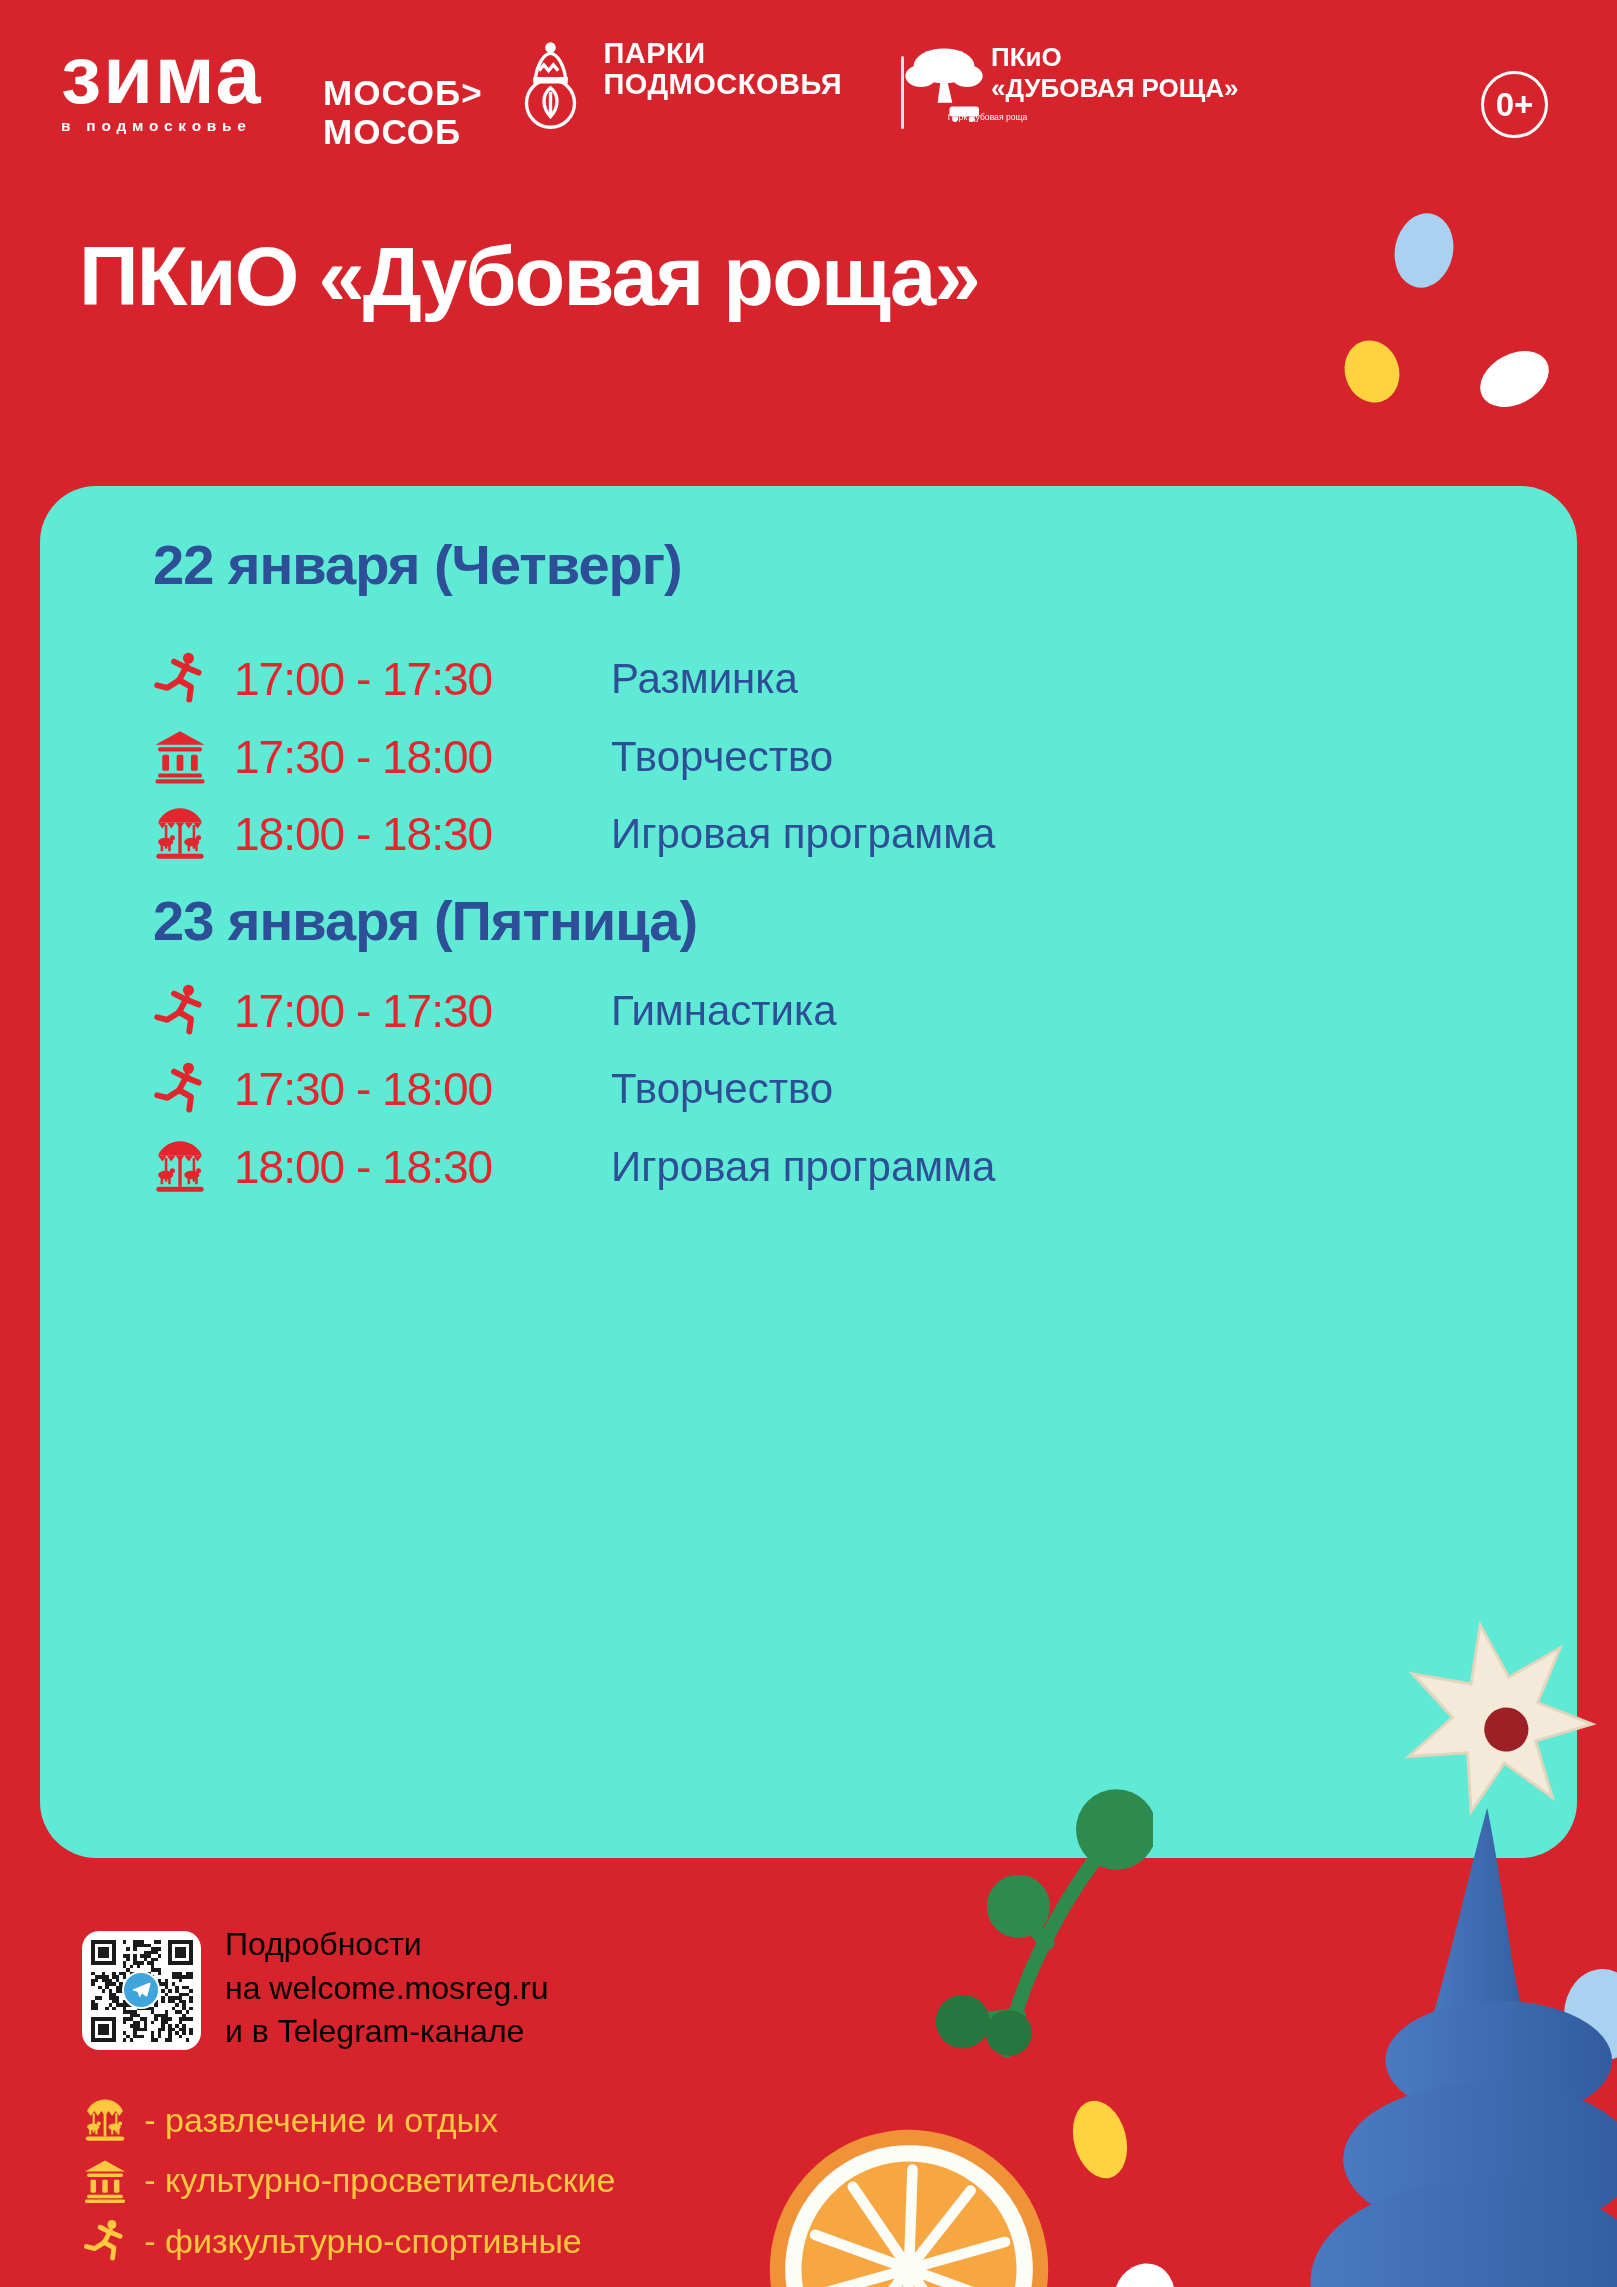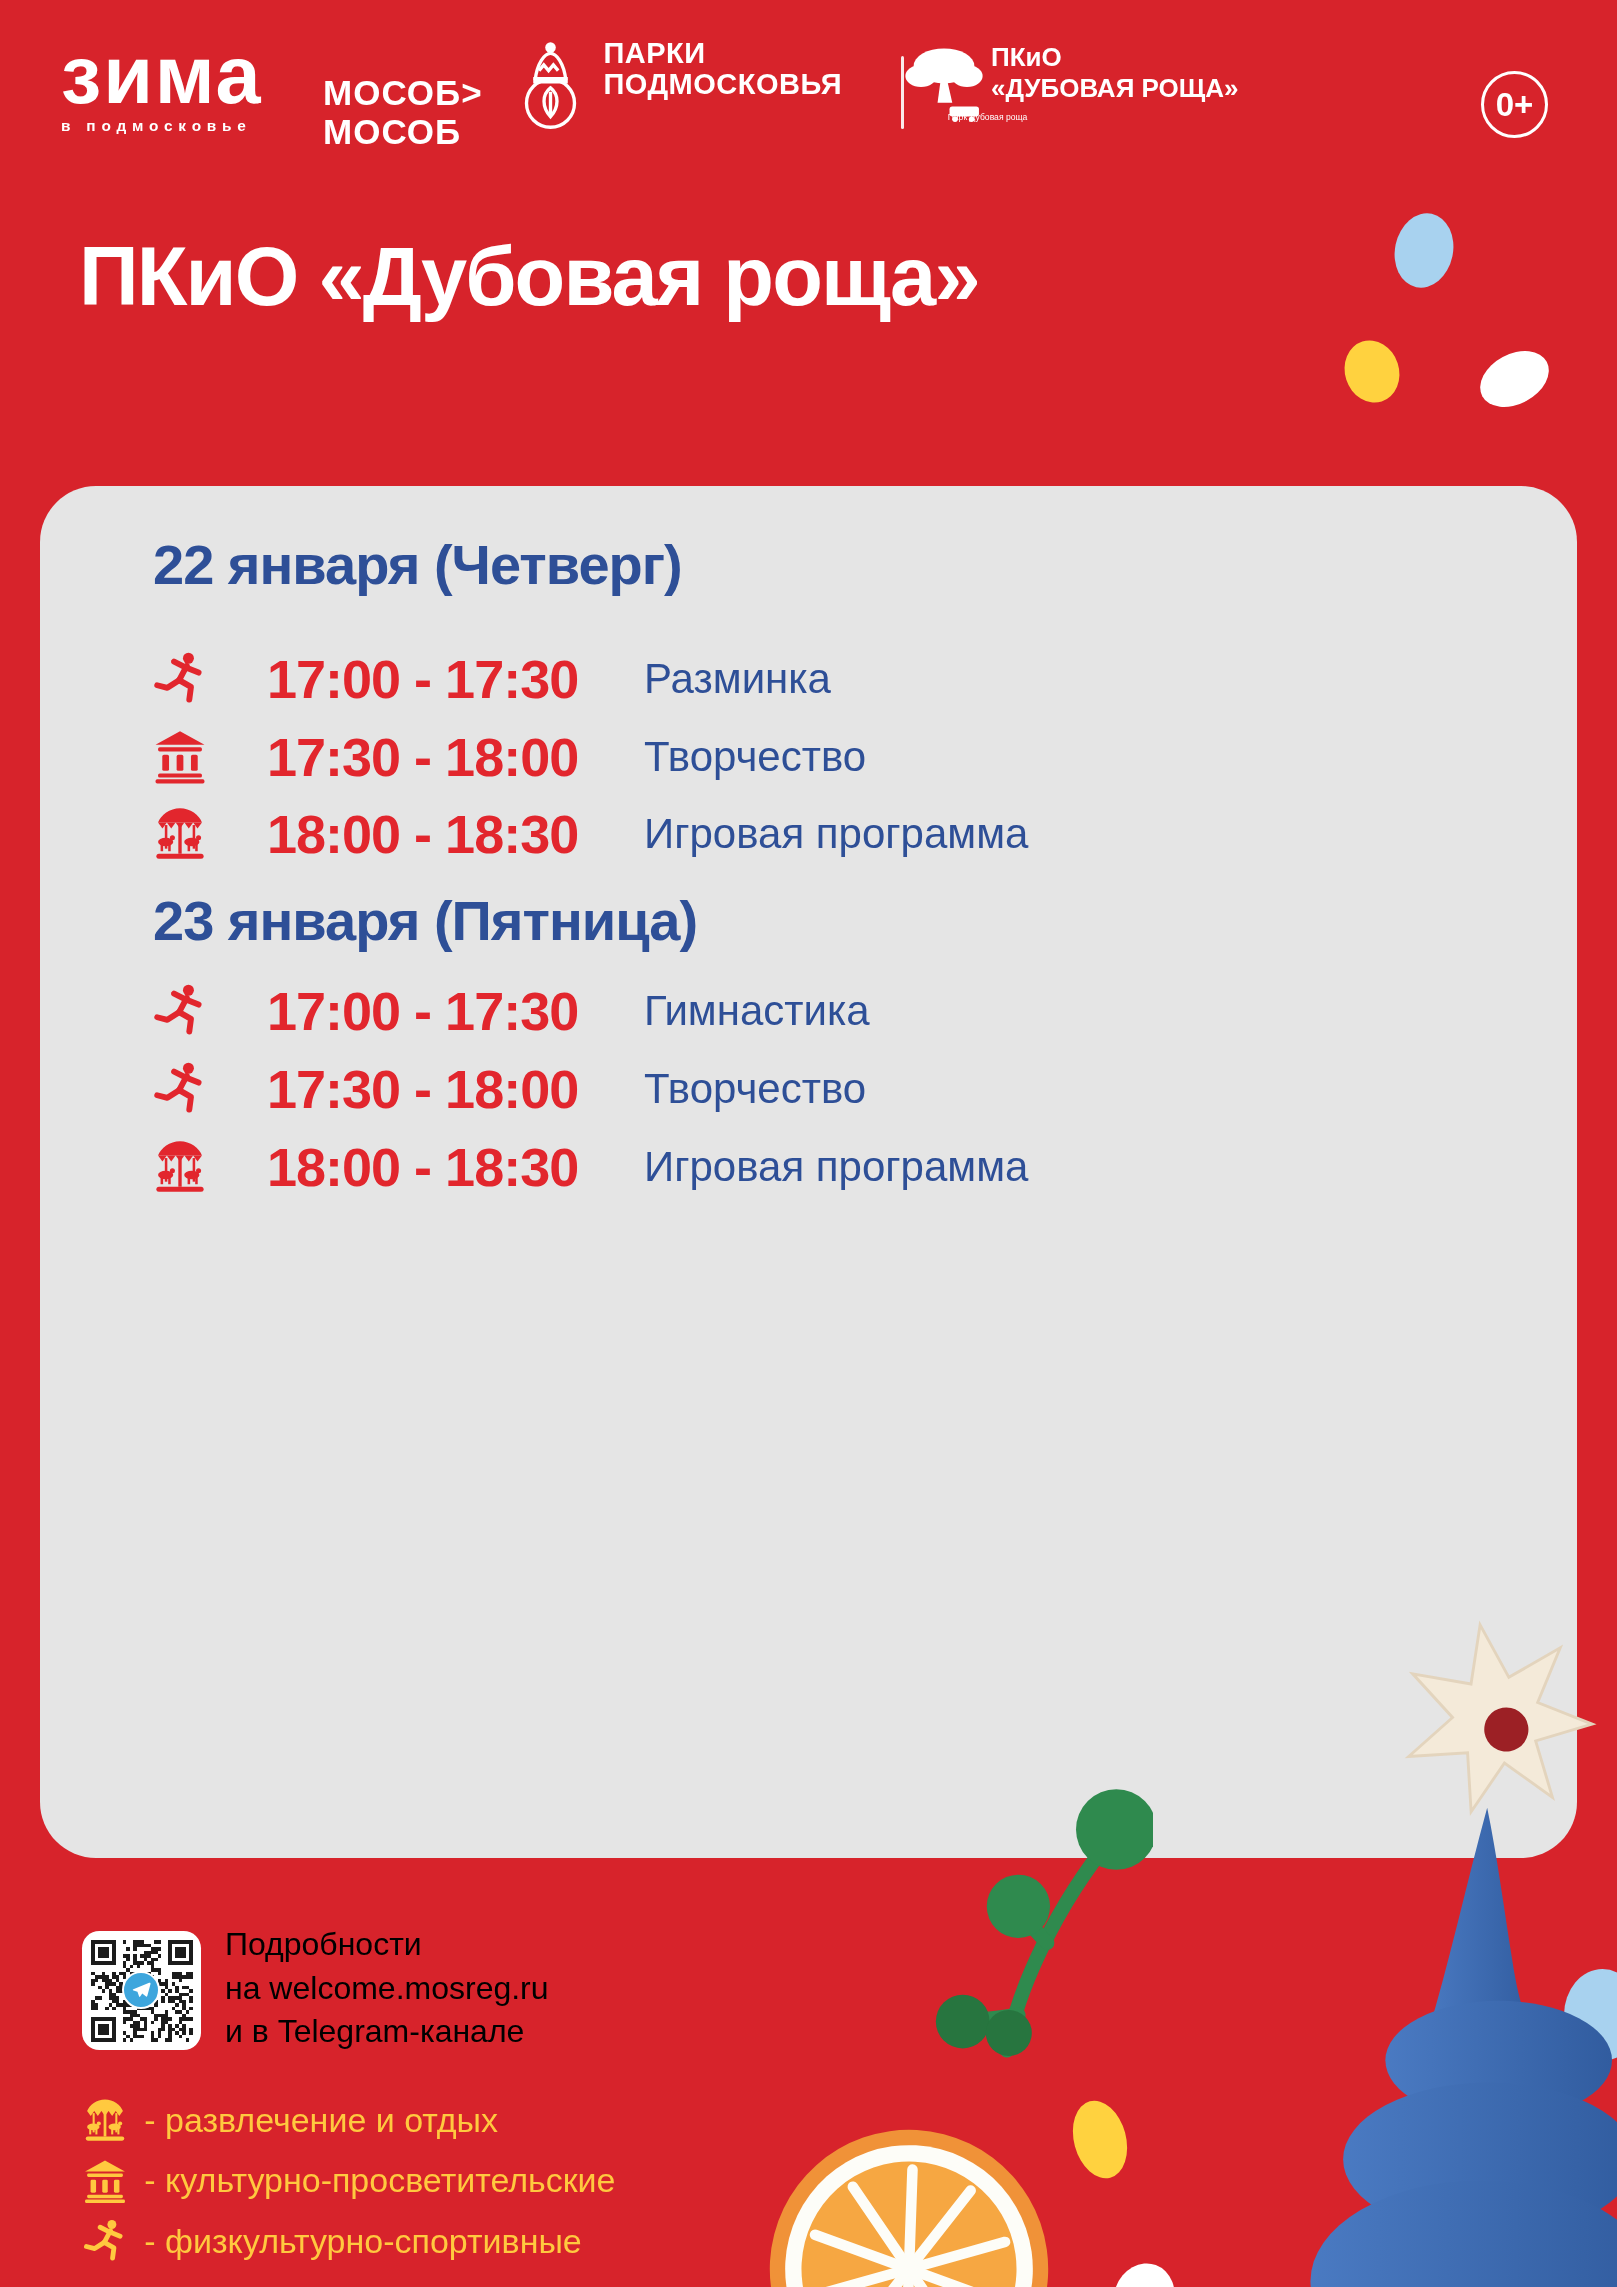--- a/index.html
+++ b/index.html
@@ -21,29 +21,29 @@
   .roscha-text{font-size:26px;font-weight:bold;line-height:1.2;}
   .roscha-caption{position:absolute;left:945px;top:113px;font-size:8.6px;line-height:1.1;text-align:center;width:85px;}
   .age-badge{
     position:absolute;left:1481px;top:71px;width:61px;height:61px;border:3.8px solid #fff;border-radius:50%;
     display:flex;align-items:center;justify-content:center;font-size:33px;font-weight:bold;
   }
   
   .title{position:absolute;left:79px;top:229px;margin:0;font-size:83px;font-weight:bold;letter-spacing:-1.9px;}
   .subtitle{position:absolute;left:81px;top:340px;font-size:40px;color:#ffc93f;}
   
-  .card{position:absolute;left:40px;top:486px;width:1537px;height:1372px;background:#e5e5e5;border-radius:56px;}
+  .card{position:absolute;left:40px;top:486px;width:1537px;height:1372px;background:#5eead4;border-radius:56px;}
   .day-date{position:absolute;left:113px;font-size:56px;font-weight:bold;color:#2e4f97;letter-spacing:-1px;}
   .d1{top:46px;}
   .d2{top:402px;}
   .event-row{position:absolute;left:113px;display:flex;align-items:center;height:81px;}
   .r1{top:152px;} .r2{top:230px;} .r3{top:307px;}
   .r4{top:484px;} .r5{top:562px;} .r6{top:640px;}
   .evt-icon{width:54px;height:61px;color:#e2262d;margin-right:27px;flex:none;}
-  .evt-time{width:331px;font-size:54px;font-weight:bold;color:#e2262d;letter-spacing:-1px;white-space:nowrap;margin-left:33px;}
+  .evt-time{width:331px;font-size:46px;font-weight:normal;color:#e2262d;letter-spacing:-1px;white-space:nowrap;}
   .evt-activity{font-size:42px;color:#2e4f97;margin-left:46px;white-space:nowrap;}
   
   .qr-box{position:absolute;left:82px;top:1931px;width:119px;height:119px;background:#fff;border-radius:17.3px;padding:8.6px;box-sizing:border-box;}
   .qr-svg{width:102px;height:102px;display:block;}
   .tg-badge{
     position:absolute;left:122px;top:1971px;width:38px;height:38px;border-radius:50%;
     background:#3ea6dd;border:2.9px solid #fff;box-sizing:border-box;
     display:flex;align-items:center;justify-content:center;
   }
   .tg-badge svg{width:23px;height:23px;}

